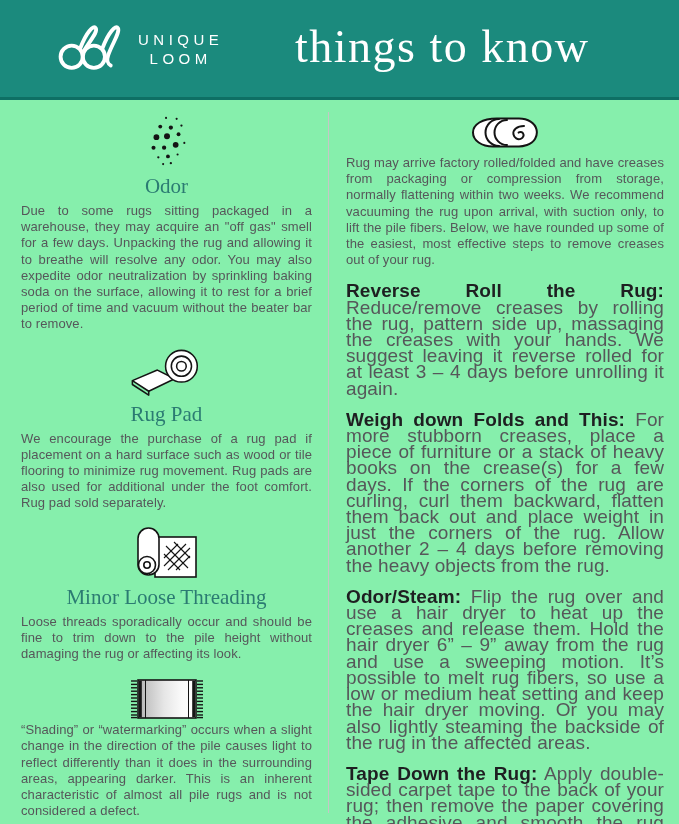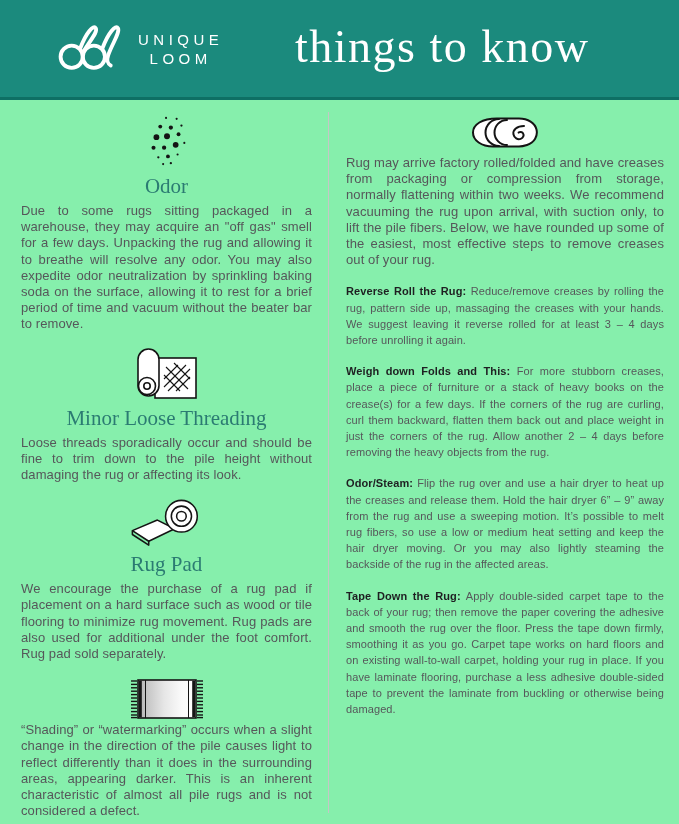--- a/index.html
+++ b/index.html
@@ -66,21 +66,21 @@
   }
   p.section-body {
     margin: 0 0 14px;
     font-size: 13px;
     line-height: 16.2px;
     letter-spacing: 0.1px;
     text-align: justify;
   }
   .tip {
     margin: 15px 0 0;
-    font-size: 11px;
+    font-size: 19px;
     line-height: 16.2px;
     letter-spacing: 0.1px;
     text-align: justify;
   }
   .tip-label { color: #1e1f21; font-weight: 700; }
 </style>
 </head>
 <body>
 
 <div class="page">
@@ -130,20 +130,36 @@
               <circle cx="23" cy="52" r="1.1"></circle>
                 <circle cx="31" cy="51" r="1.2"></circle>
             </g>
           </svg>
         </div>
         <h2 class="section-heading">Odor</h2>
         <p class="section-body">Due to some rugs sitting packaged in a warehouse, they may acquire an "off gas" smell for a few days. Unpacking the rug and allowing it to breathe will resolve any odor. You may also expedite odor neutralization by sprinkling baking soda on the surface, allowing it to rest for a brief period of time and vacuum without the beater bar to remove.</p>
       </div>
 
       <div class="info-section">
+        <div class="icon-wrap h50">
+          <svg width="82" height="50" viewBox="0 0 82 52">
+            <g stroke="#141414" fill="#fff" stroke-width="1.6" stroke-linejoin="round">
+              <path d="M5 35 L31 24 L49 33 L22 46 Z"></path>
+              <path d="M5 35 L5 39 L22 50 L22 46" fill="none"></path>
+              <circle cx="56" cy="20" r="16.5"></circle>
+              <circle cx="56" cy="20" r="10.5"></circle>
+              <circle cx="56" cy="20" r="5"></circle>
+            </g>
+          </svg>
+        </div>
+        <h2 class="section-heading">Rug Pad</h2>
+        <p class="section-body">We encourage the purchase of a rug pad if placement on a hard surface such as wood or tile flooring to minimize rug movement. Rug pads are also used for additional under the foot comfort. Rug pad sold separately.</p>
+      </div>
+
+      <div class="info-section">
         <div class="icon-wrap h54">
           <svg width="70" height="54" viewBox="0 0 70 54">
             <rect x="23" y="11" width="41" height="40" fill="#fff" stroke="#141414" stroke-width="1.6"></rect>
             <g stroke="#141414" stroke-width="1.1">
               <path d="M32 32 L46 18"></path>
                 <path d="M32 40 L54 18"></path>
                 <path d="M36 44 L58 22"></path>
                 <path d="M44 44 L58 30"></path>
               <path d="M42 16 L58 32"></path>
                 <path d="M34 20 L56 42"></path>
@@ -151,36 +167,20 @@
             </g>
             <g stroke="#141414" fill="#fff" stroke-width="1.6">
               <rect x="6" y="2" width="21" height="47" rx="10.5"></rect>
               <circle cx="15" cy="39" r="8.5"></circle>
               <circle cx="15" cy="39" r="3.2"></circle>
             </g>
           </svg>
         </div>
         <h2 class="section-heading">Minor Loose Threading</h2>
         <p class="section-body">Loose threads sporadically occur and should be fine to trim down to the pile height without damaging the rug or affecting its look.</p>
-      </div>
-
-      <div class="info-section">
-        <div class="icon-wrap h50">
-          <svg width="82" height="50" viewBox="0 0 82 52">
-            <g stroke="#141414" fill="#fff" stroke-width="1.6" stroke-linejoin="round">
-              <path d="M5 35 L31 24 L49 33 L22 46 Z"></path>
-              <path d="M5 35 L5 39 L22 50 L22 46" fill="none"></path>
-              <circle cx="56" cy="20" r="16.5"></circle>
-              <circle cx="56" cy="20" r="10.5"></circle>
-              <circle cx="56" cy="20" r="5"></circle>
-            </g>
-          </svg>
-        </div>
-        <h2 class="section-heading">Rug Pad</h2>
-        <p class="section-body">We encourage the purchase of a rug pad if placement on a hard surface such as wood or tile flooring to minimize rug movement. Rug pads are also used for additional under the foot comfort. Rug pad sold separately.</p>
       </div>
 
       <div class="info-section">
         <div class="icon-wrap h46">
           <svg width="76" height="44" viewBox="0 0 76 44">
             <defs>
               <linearGradient id="shadeGrad" x1="0" y1="0" x2="1" y2="0">
                 <stop offset="0" stop-color="#b3b3b3"></stop>
                 <stop offset="0.45" stop-color="#e6e6e6"></stop>
                 <stop offset="0.75" stop-color="#fafafa"></stop>

